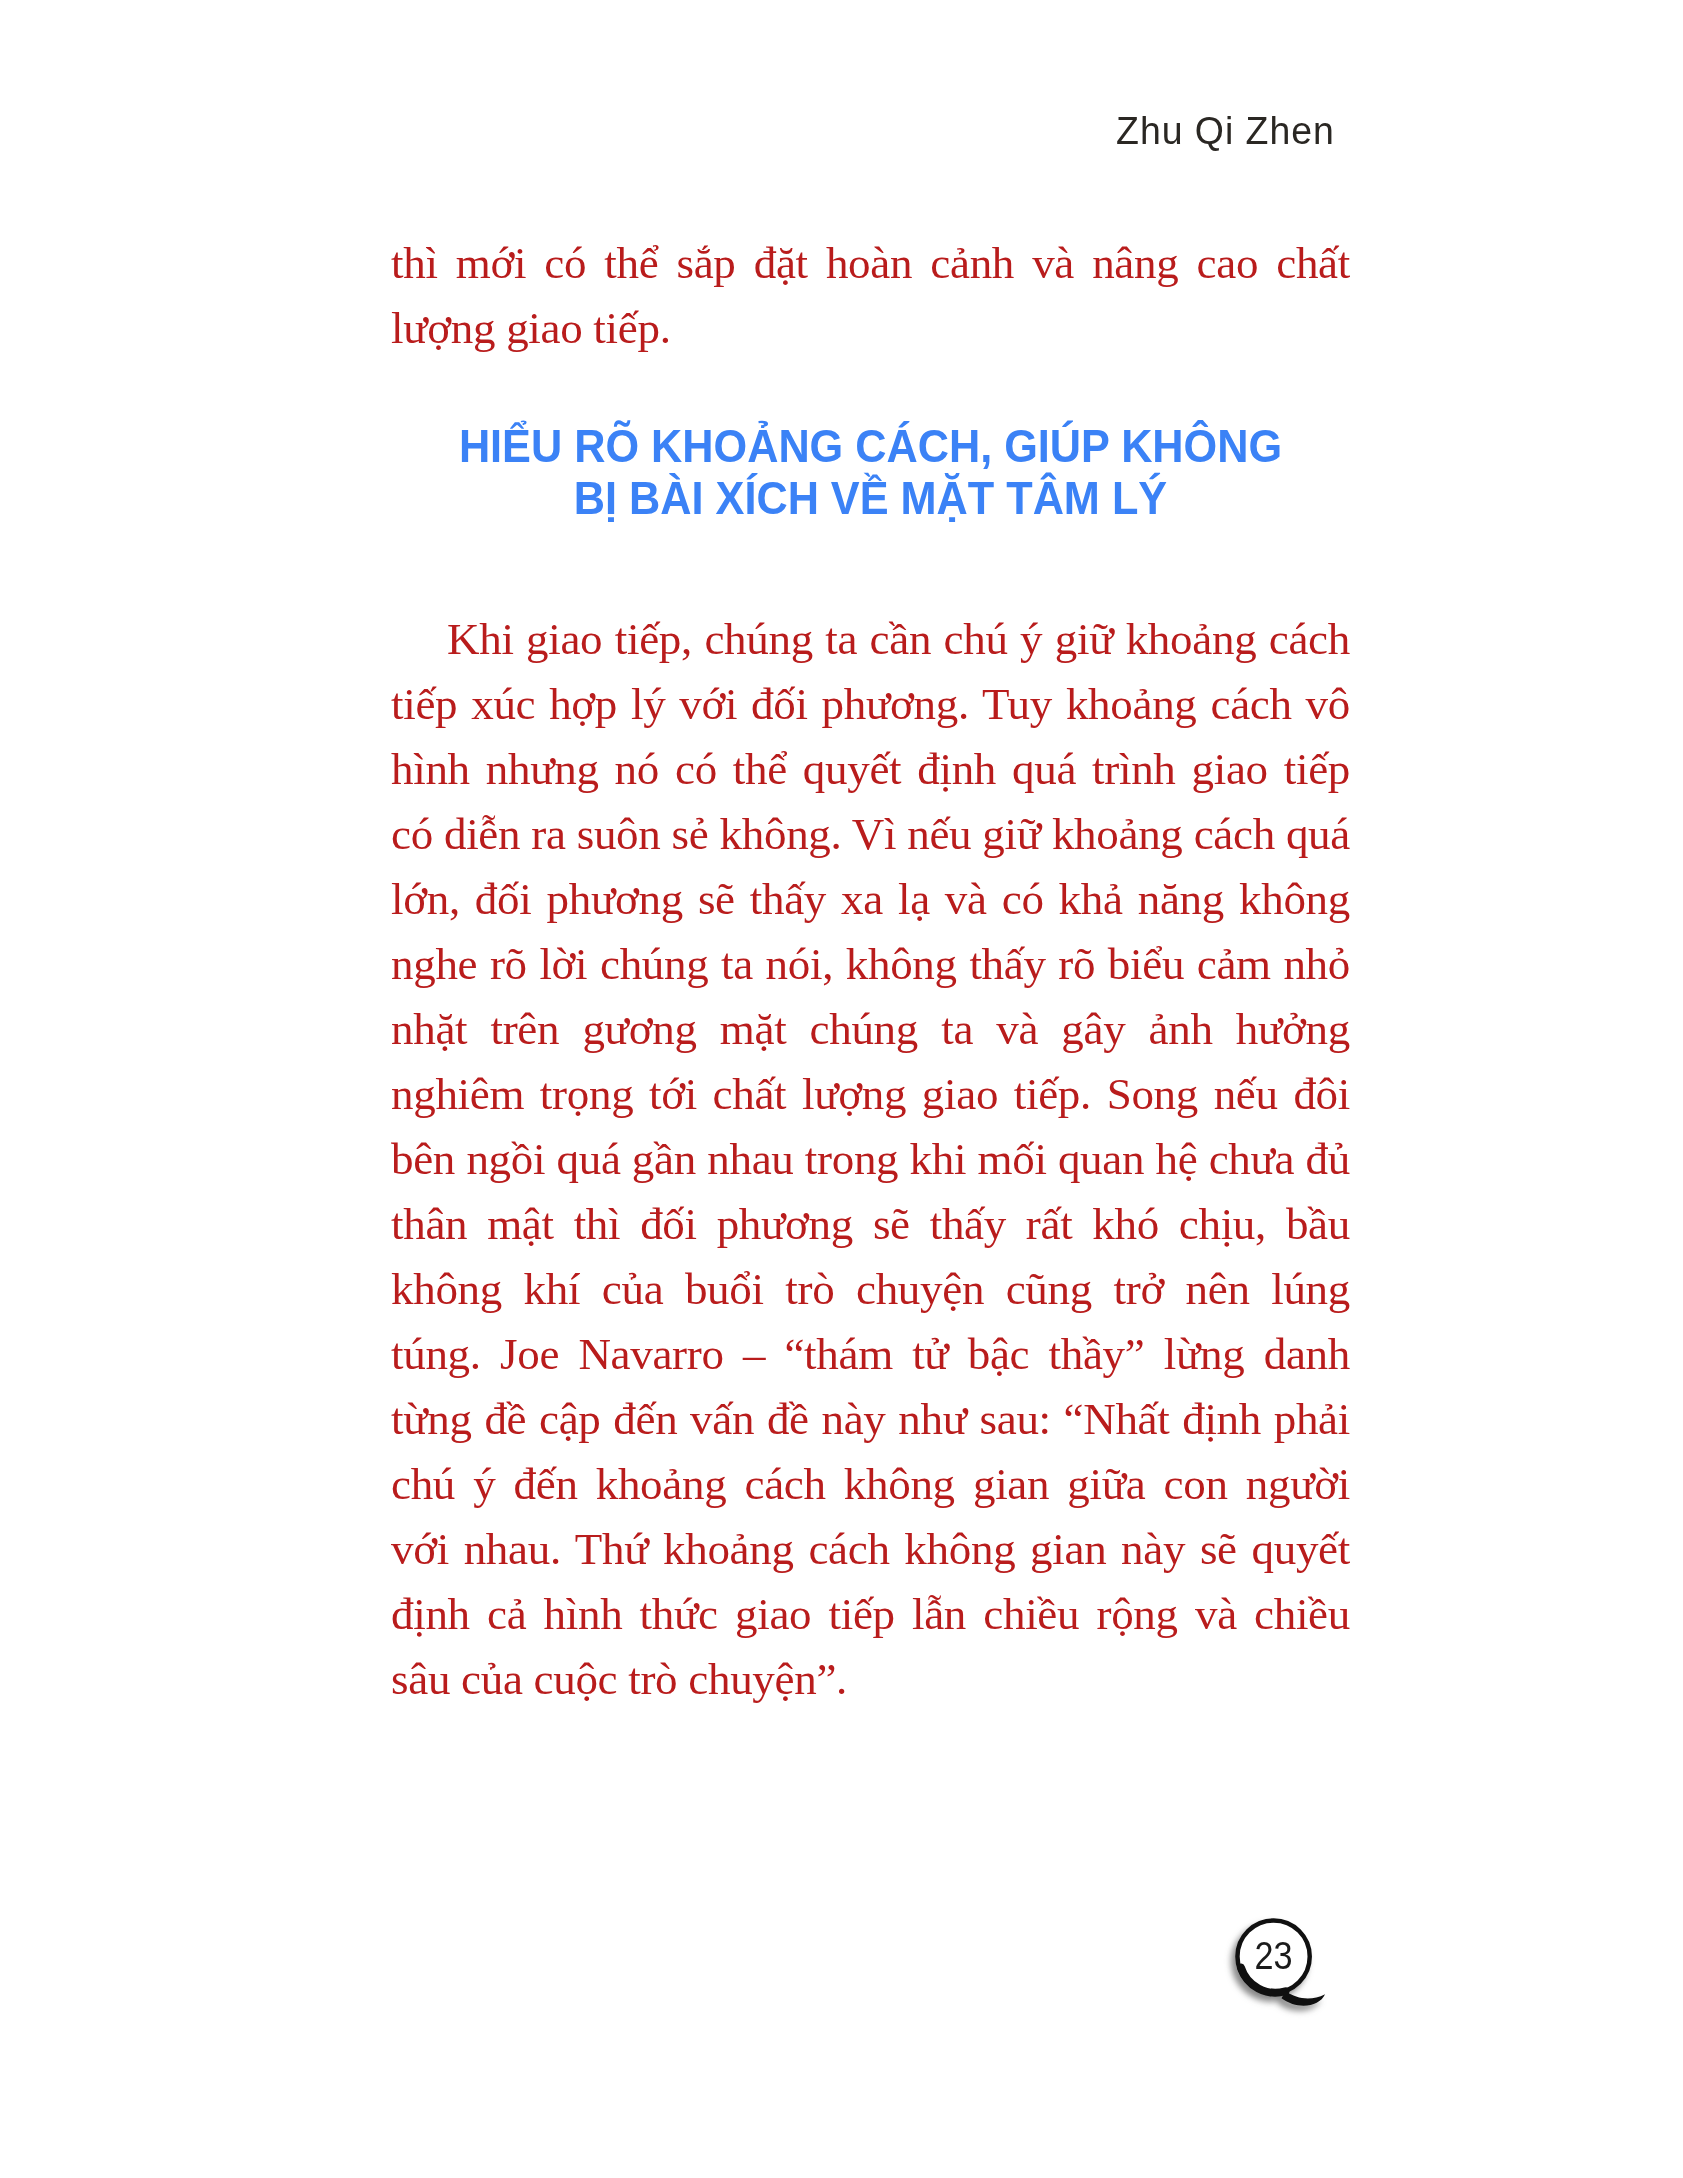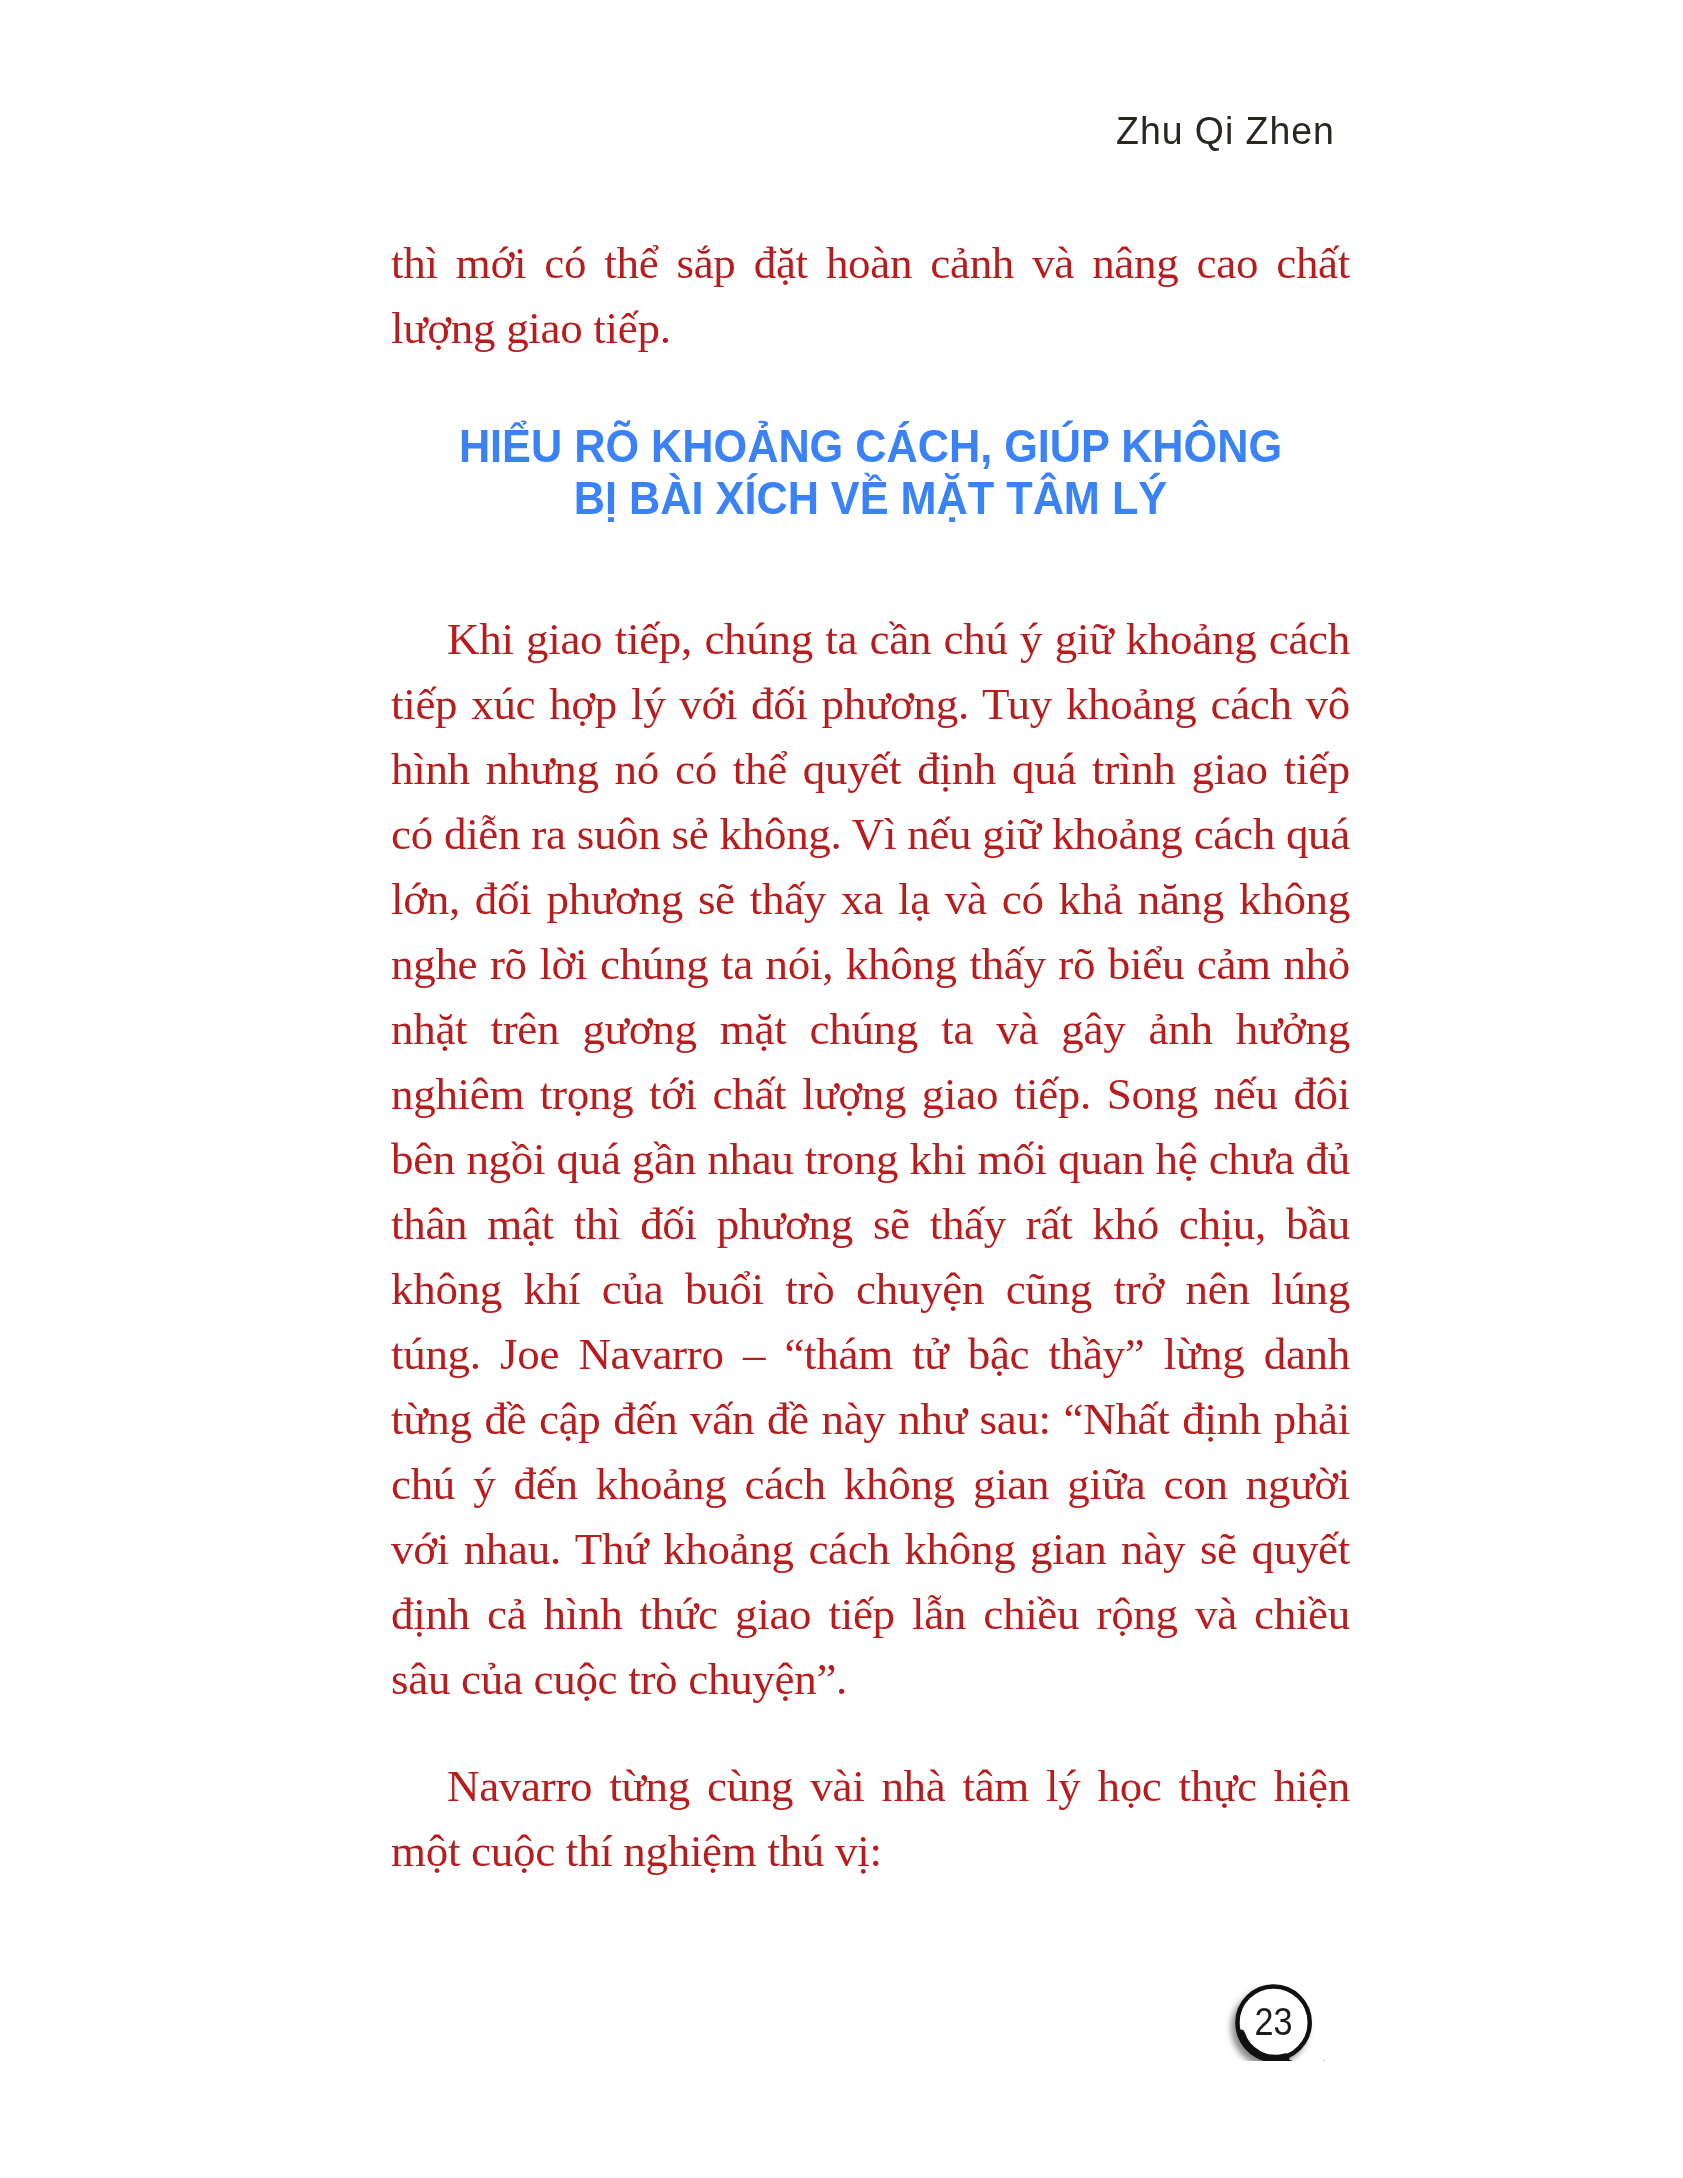--- a/index.html
+++ b/index.html
@@ -59,21 +59,21 @@
   }
   h1.section-heading .hline {
     display: block;
     transform: scaleX(0.94);
     transform-origin: center;
     white-space: nowrap;
   }
   .page-bubble {
     position: absolute;
     left: 1234px;
-    top: 1982px;
+    top: 1916px;
     width: 99px;
     height: 99px;
   }
   .page-bubble svg {
     position: absolute;
     left: 0; top: 0;
     width: 99px;
     height: 99px;
     filter: drop-shadow(-4px 5px 3px rgba(40,40,40,0.55));
   }
@@ -104,21 +104,20 @@
 
     <p class="body-par no-indent">thì mới có thể sắp đặt hoàn cảnh và nâng cao chất lượng giao tiếp.</p>
 
     <h1 class="section-heading">
       <span class="hline">HIỂU RÕ KHOẢNG CÁCH, GIÚP KHÔNG</span>
       <span class="hline">BỊ BÀI XÍCH VỀ MẶT TÂM LÝ</span>
     </h1>
 
     <p class="body-par indent par-2">Khi giao tiếp, chúng ta cần chú ý giữ khoảng cách tiếp xúc hợp lý với đối phương. Tuy khoảng cách vô hình nhưng nó có thể quyết định quá trình giao tiếp có diễn ra suôn sẻ không. Vì nếu giữ khoảng cách quá lớn, đối phương sẽ thấy xa lạ và có khả năng không nghe rõ lời chúng ta nói, không thấy rõ biểu cảm nhỏ nhặt trên gương mặt chúng ta và gây ảnh hưởng nghiêm trọng tới chất lượng giao tiếp. Song nếu đôi bên ngồi quá gần nhau trong khi mối quan hệ chưa đủ thân mật thì đối phương sẽ thấy rất khó chịu, bầu không khí của buổi trò chuyện cũng trở nên lúng túng. Joe Navarro – “thám tử bậc thầy” lừng danh từng đề cập đến vấn đề này như sau: “Nhất định phải chú ý đến khoảng cách không gian giữa con người với nhau. Thứ khoảng cách không gian này sẽ quyết định cả hình thức giao tiếp lẫn chiều rộng và chiều sâu của cuộc trò chuyện”.</p>
 
-    <p class="body-par indent par-3">Navarro từng cùng vài nhà tâm lý học thực hiện một cuộc thí nghiệm thú vị:</p>
 
   </div>
 
   <div class="page-bubble">
     <svg viewBox="0 0 100 100" aria-hidden="true">
 
       <circle cx="40" cy="41" r="36.5" fill="#ffffff" stroke="#101010" stroke-width="4.5"></circle>
 
       <path d="M 7 52 A 36.5 36.5 0 0 0 52 76" fill="none" stroke="#101010" stroke-width="8" stroke-linecap="round"></path>
 

